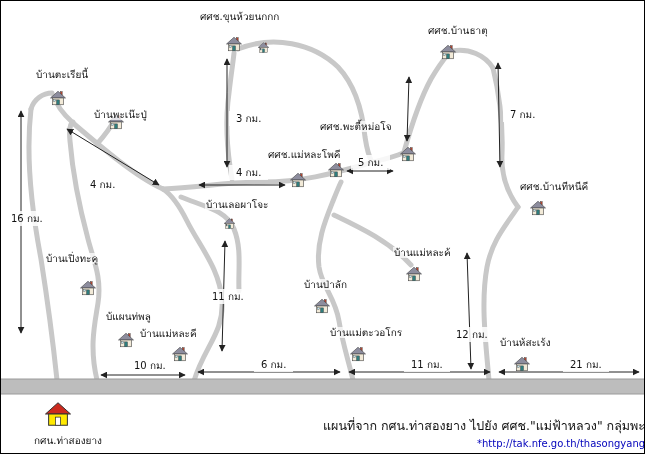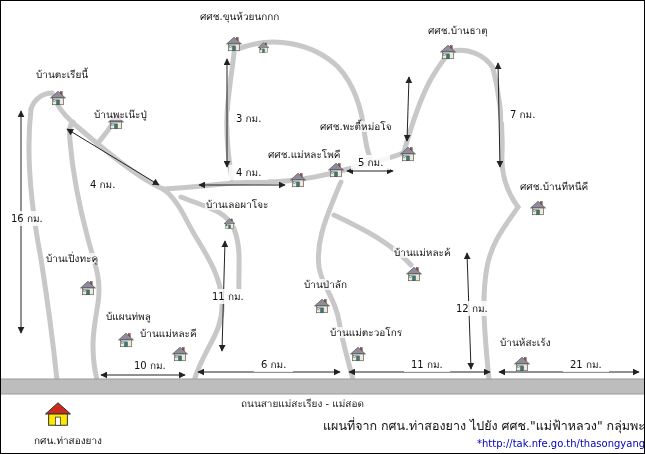--- a/index.html
+++ b/index.html
@@ -175,26 +175,25 @@
   <div class="plabel" style="left:328px;top:326px">บ้านแม่ตะวอโกร</div>
   <div class="plabel" style="left:498px;top:336px">บ้านห้สะเร้ง</div>
 
   <div class="dist" style="left:228px;top:110px">3 กม.</div>
   <div class="dist" style="left:228px;top:164px">4 กม.</div>
   <div class="dist" style="left:350px;top:154px">5 กม.</div>
   <div class="dist" style="left:82px;top:176px">4 กม.</div>
   <div class="dist" style="left:3px;top:210px">16 กม.</div>
   <div class="dist" style="left:502px;top:106px">7 กม.</div>
   <div class="dist" style="left:204px;top:288px">11 กม.</div>
-  <div class="dist" style="left:448px;top:300px">12 กม.</div>
+  <div class="dist" style="left:448px;top:326px">12 กม.</div>
   <div class="dist" style="left:126px;top:357px">10 กม.</div>
   <div class="dist" style="left:253px;top:356px">6 กม.</div>
   <div class="dist" style="left:403px;top:356px">11 กม.</div>
   <div class="dist" style="left:562px;top:356px">21 กม.</div>
 
-  <div class="roadlabel" style="left:240px;top:395px">ถนนสายแม่สะเรียง - แม่สอด</div>
 
   <div class="plabel" style="left:32px;top:434px;background:transparent">กศน.ท่าสองยาง</div>
 
   <div class="caption" style="left:322px;top:415px">แผนที่จาก กศน.ท่าสองยาง  ไปยัง ศศช."แม่ฟ้าหลวง" กลุ่มพะตี้หม่อโจ</div>
   <div class="url" style="left:476px;top:437px">*http://tak.nfe.go.th/thasongyang</div>
 
 </div>
 
 </body></html>

